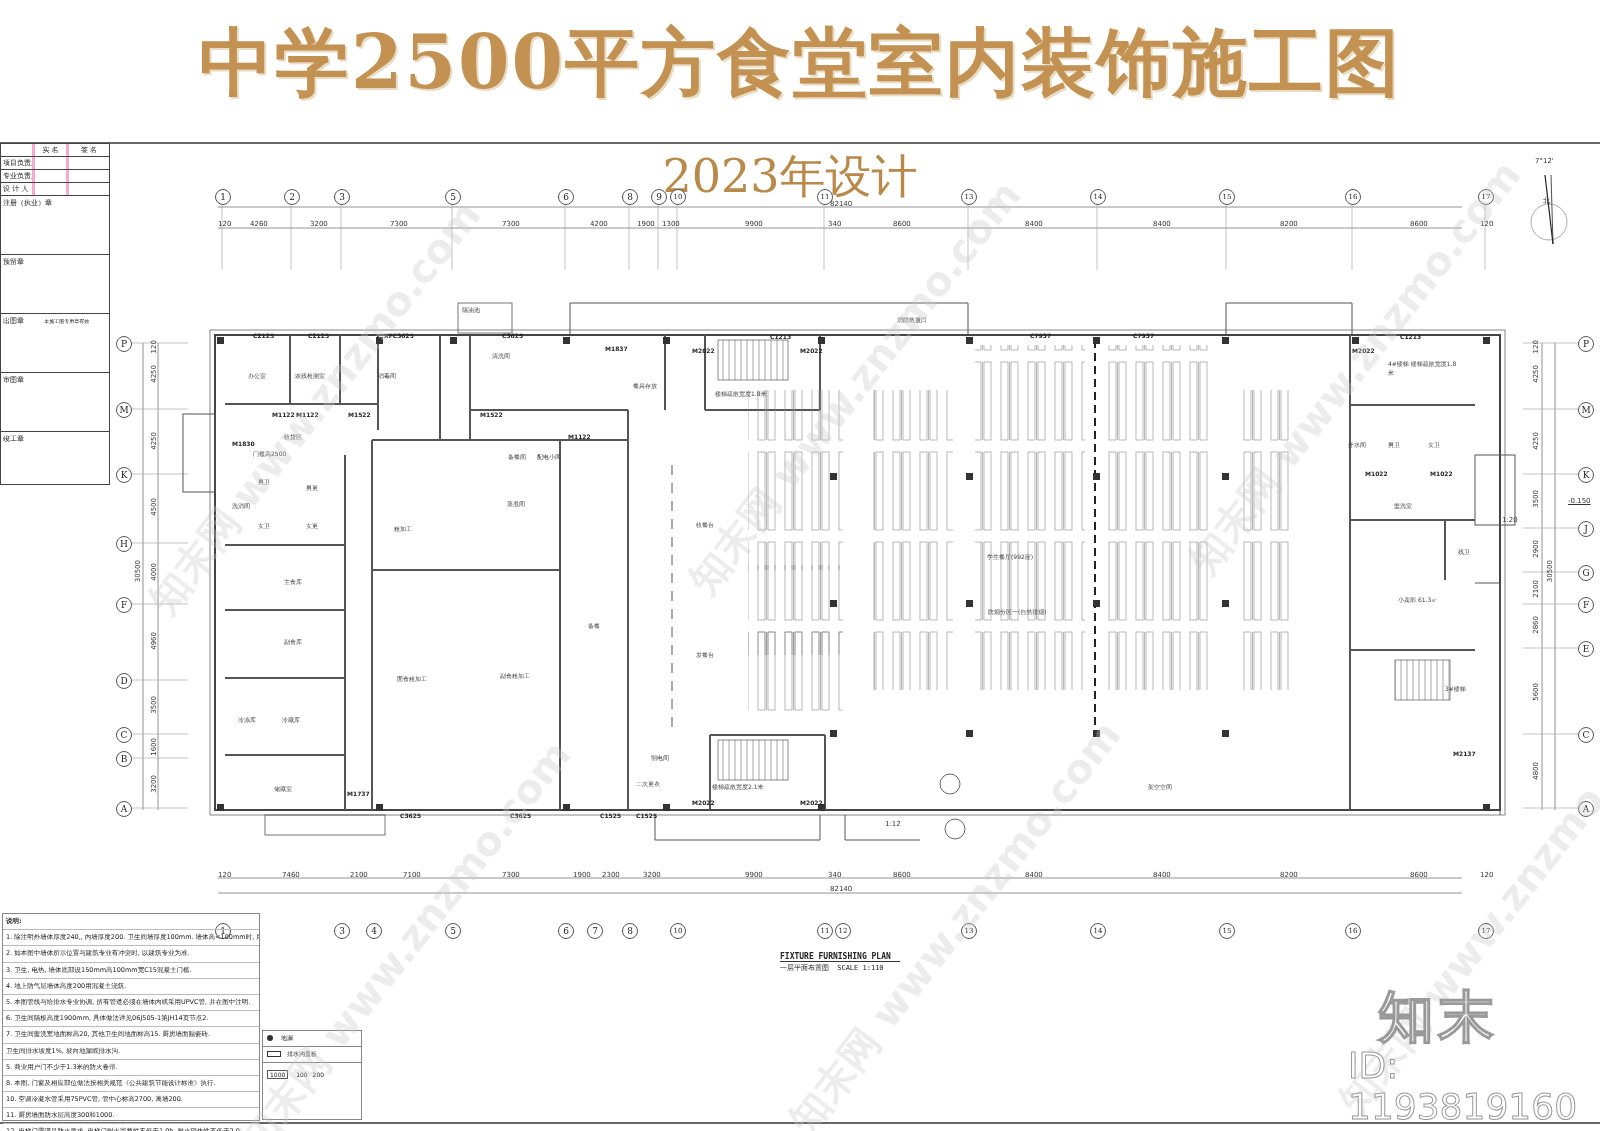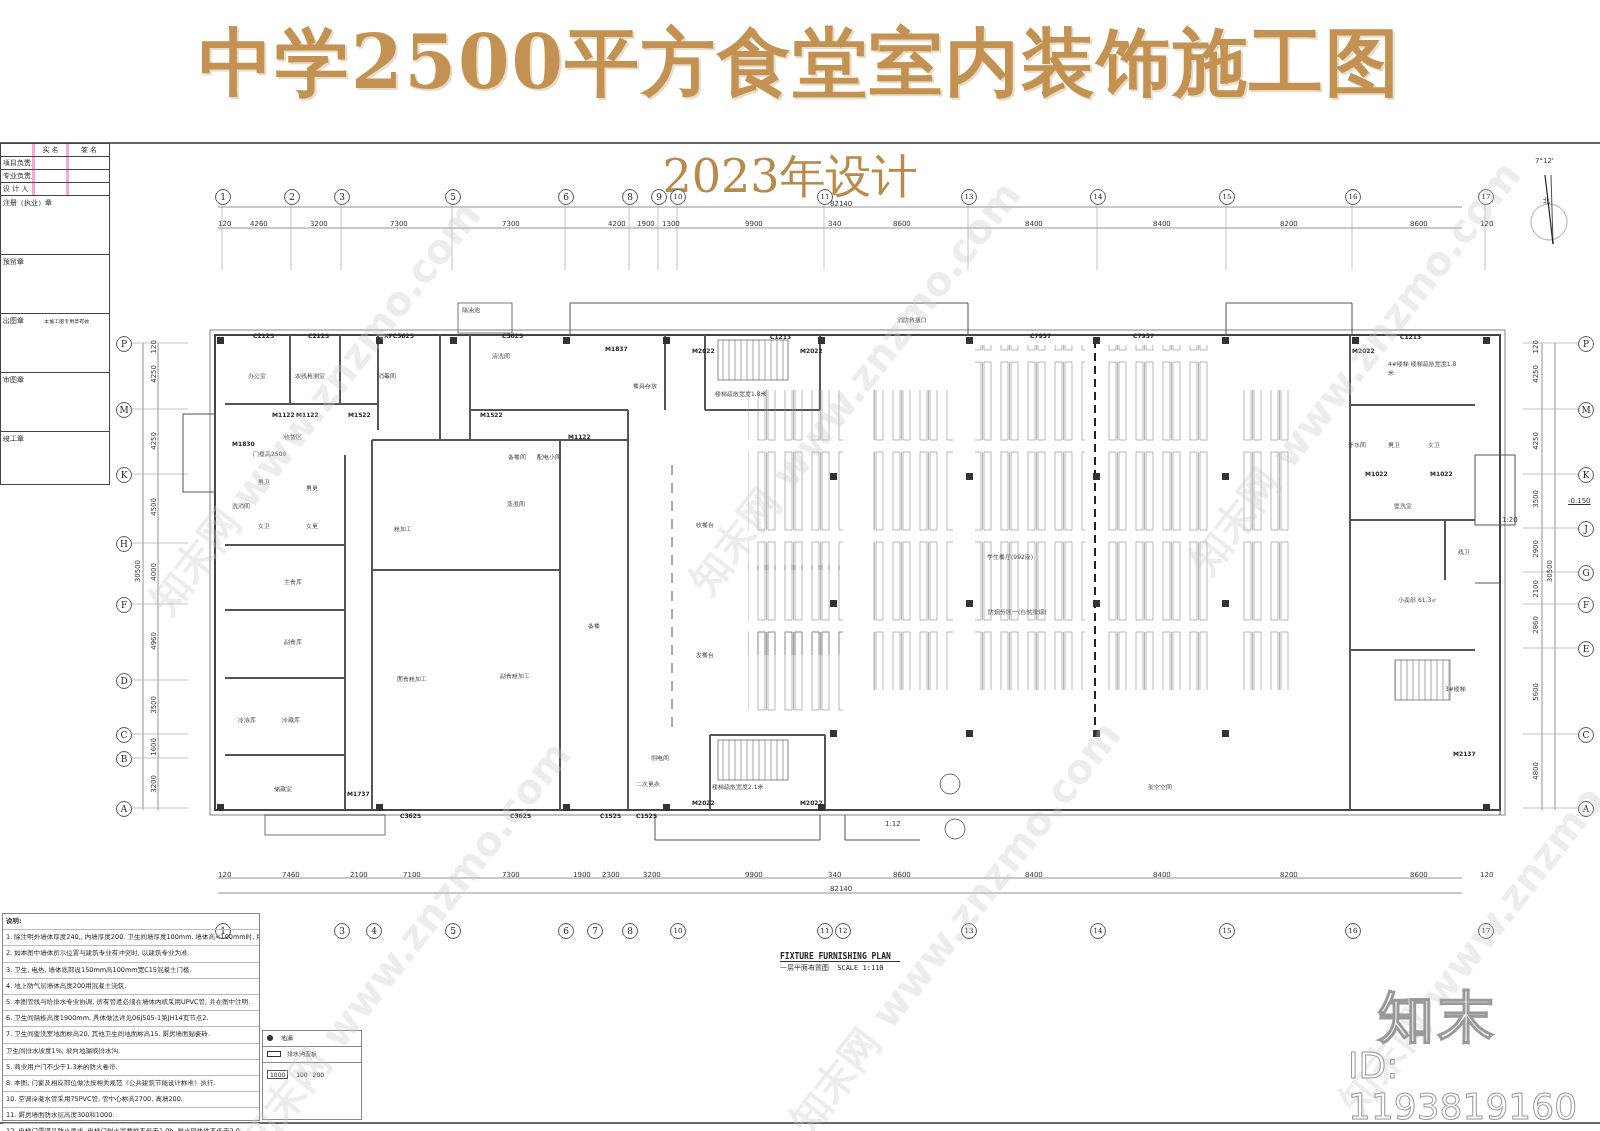--- a/index.html
+++ b/index.html
@@ -242,21 +242,21 @@
 <div class="grid-bubble" style="left:1219px;top:189px;font-size:7px;">15</div>
 <div class="grid-bubble" style="left:1345px;top:189px;font-size:7px;">16</div>
 <div class="grid-bubble" style="left:1478px;top:189px;font-size:7px;">17</div>
 
 <div class="dim-text" style="left:830px;top:200px;">82140</div>
 <div class="dim-text" style="left:218px;top:220px;">120</div>
 <div class="dim-text" style="left:250px;top:220px;">4260</div>
 <div class="dim-text" style="left:310px;top:220px;">3200</div>
 <div class="dim-text" style="left:390px;top:220px;">7300</div>
 <div class="dim-text" style="left:502px;top:220px;">7300</div>
-<div class="dim-text" style="left:608px;top:220px;">4200</div>
+<div class="dim-text" style="left:590px;top:220px;">4200</div>
 <div class="dim-text" style="left:637px;top:220px;">1900</div>
 <div class="dim-text" style="left:662px;top:220px;">1300</div>
 <div class="dim-text" style="left:745px;top:220px;">9900</div>
 <div class="dim-text" style="left:828px;top:220px;">340</div>
 <div class="dim-text" style="left:893px;top:220px;">8600</div>
 <div class="dim-text" style="left:1025px;top:220px;">8400</div>
 <div class="dim-text" style="left:1153px;top:220px;">8400</div>
 <div class="dim-text" style="left:1280px;top:220px;">8200</div>
 <div class="dim-text" style="left:1410px;top:220px;">8600</div>
 <div class="dim-text" style="left:1480px;top:220px;">120</div>

